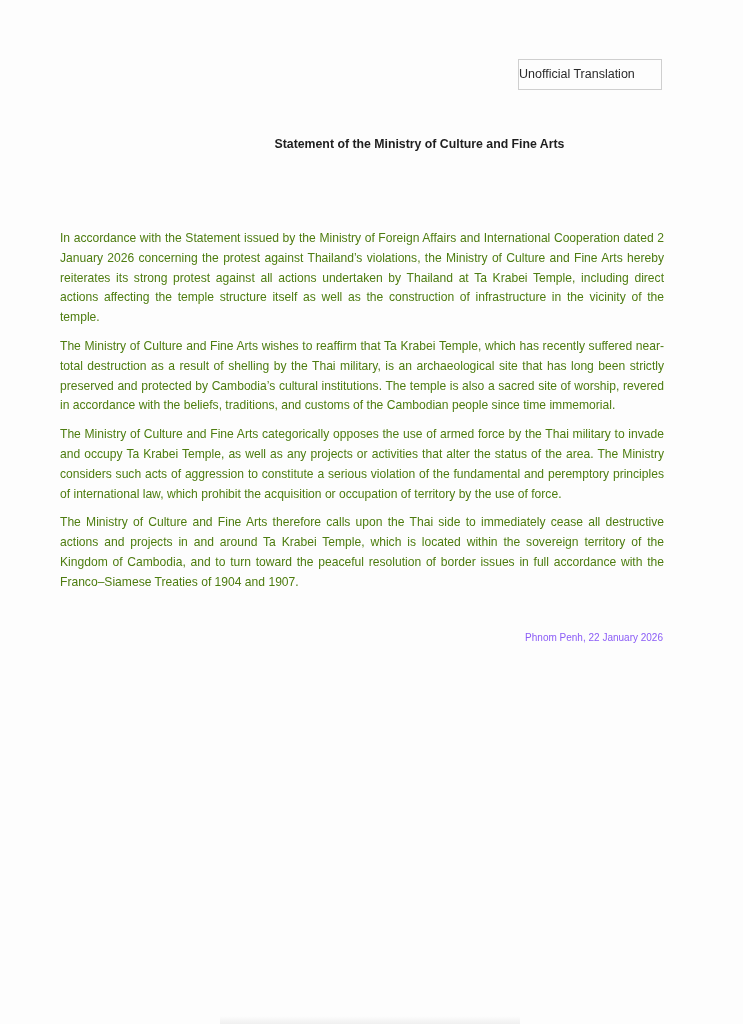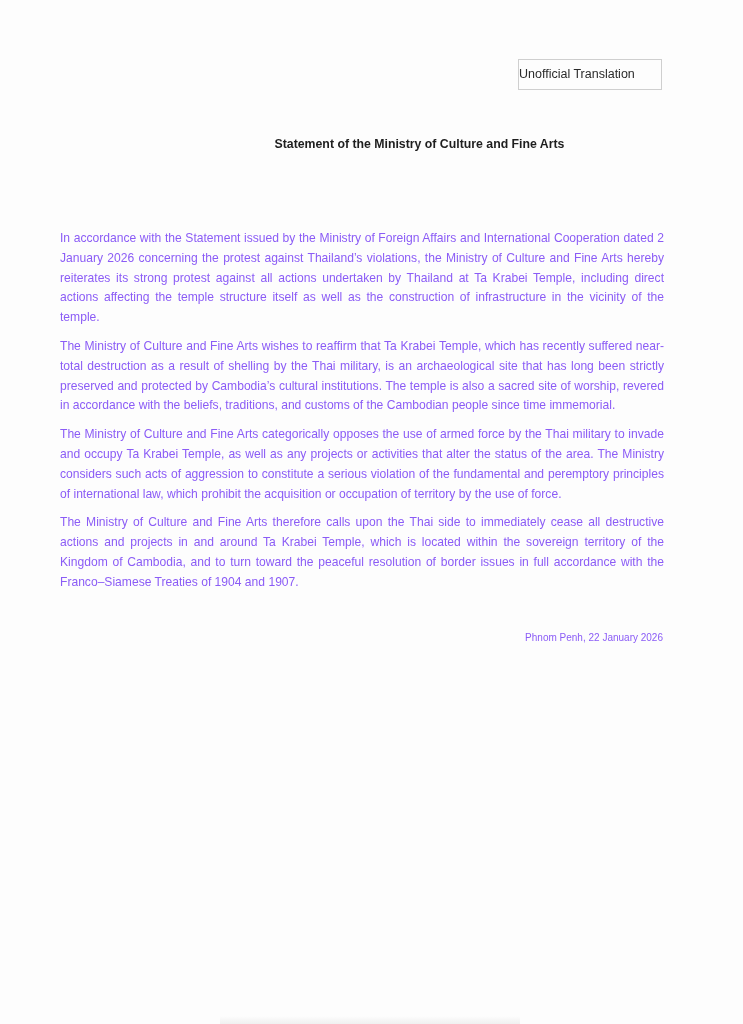--- a/index.html
+++ b/index.html
@@ -13,21 +13,21 @@
       position: absolute; left: 518px; top: 59px; width: 144px; height: 31px;
       border: 1px solid #cfcfcf; box-sizing: border-box;
       font-size: 12.5px; line-height: 29px; color: #2a2a2a;
     }
     .title {
       position: absolute; left: 0; width: 743px; top: 136px;
       text-align: center; font-weight: bold; font-size: 12.3px; line-height: 17px; color: #1e1e1e; padding-left: 48px;
     }
     .body {
       position: absolute; left: 60px; width: 604px; top: 229px;
-      font-size: 12.1px; line-height: 19.8px; color: #8b5cf6; text-align: justify;
+      font-size: 12.1px; line-height: 19.8px; color: #4d7c0f; text-align: justify;
     }
     .body p { margin: 0 0 9px 0; }
     .signoff {
       position: absolute; right: 80px; top: 632px; font-size: 10px; color: #8b5cf6;
     }
     .bottom-shade {
       position: absolute; left: 220px; top: 1016px; width: 300px; height: 8px;
       background: linear-gradient(to bottom, #fdfdfd, #f0f0f0);
     }
   </style>

